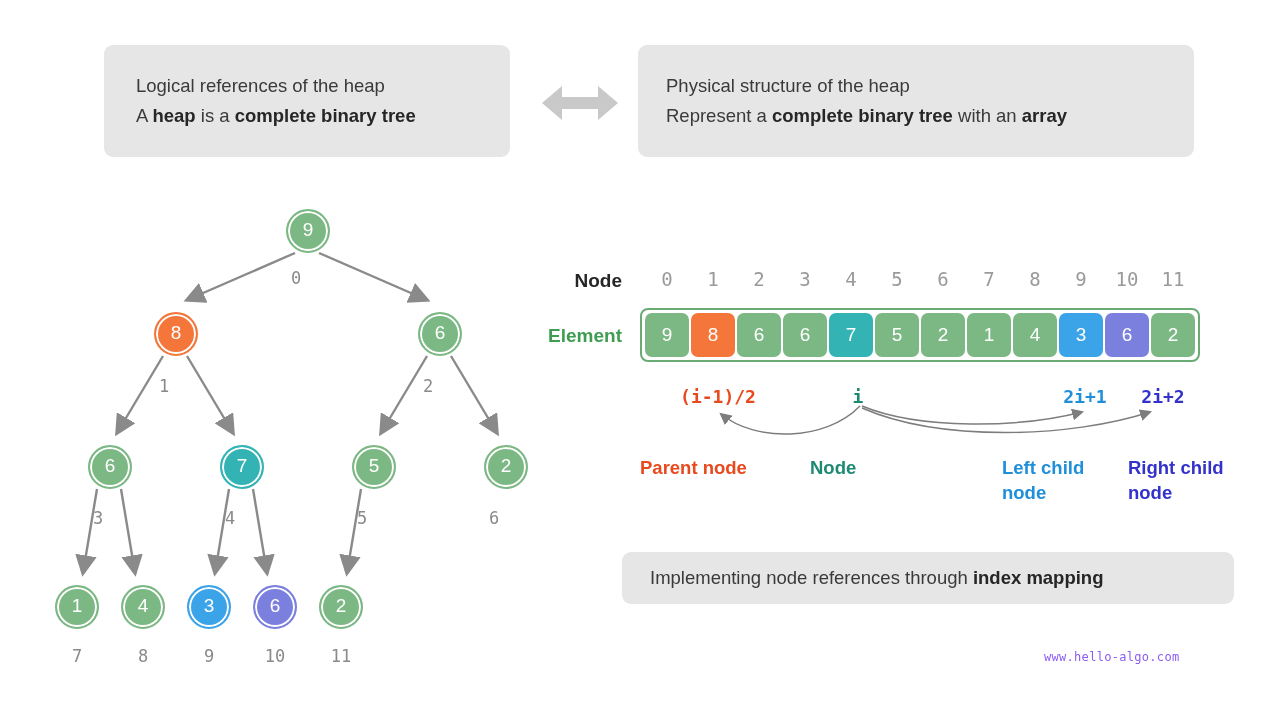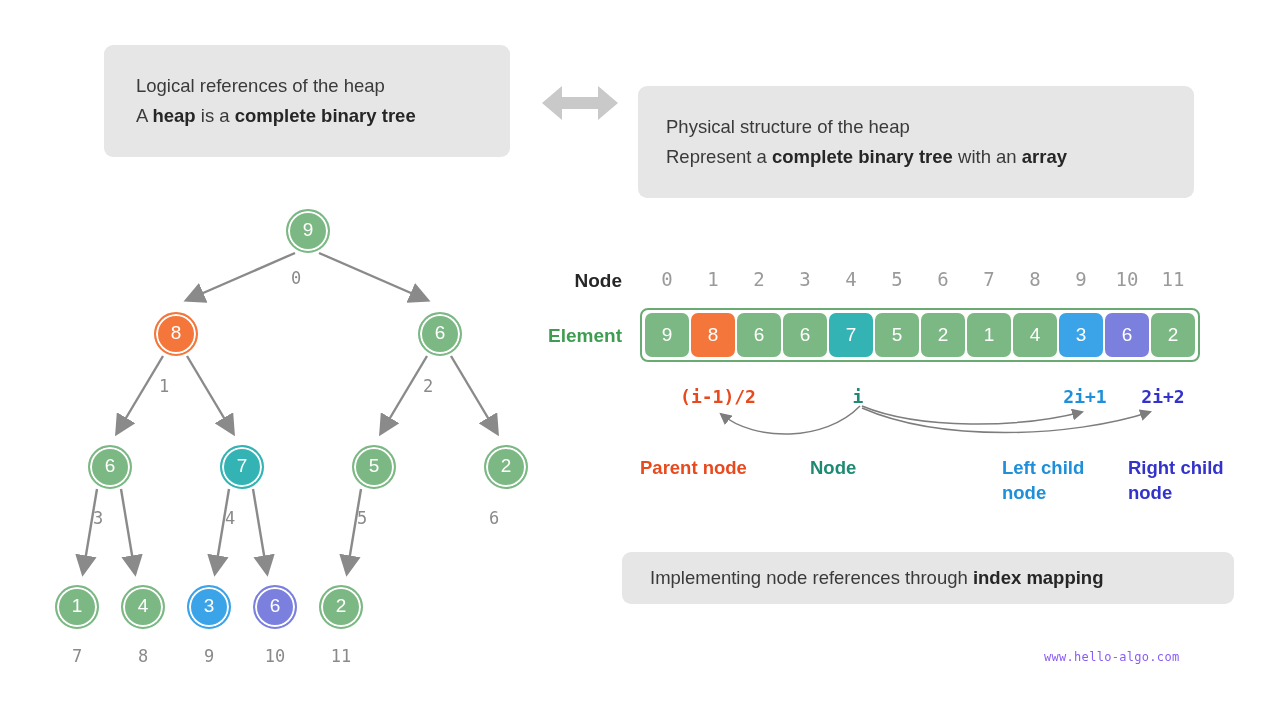--- a/index.html
+++ b/index.html
@@ -42,21 +42,20 @@
 
   #caption-logical {
     left: 104px; top: 45px;
     width: 406px; height: 112px;
     padding-left: 32px;
   }
   #caption-physical {
     left: 638px; top: 45px;
     width: 556px; height: 112px;
     padding-left: 28px;
-    margin-top: 41px;
   }
   #caption-mapping {
     left: 622px; top: 552px;
     width: 612px; height: 52px;
     padding-left: 28px;
     justify-content: center;
   }
   #caption-mapping .caption-line { font-size: 18.5px; }
 
   

